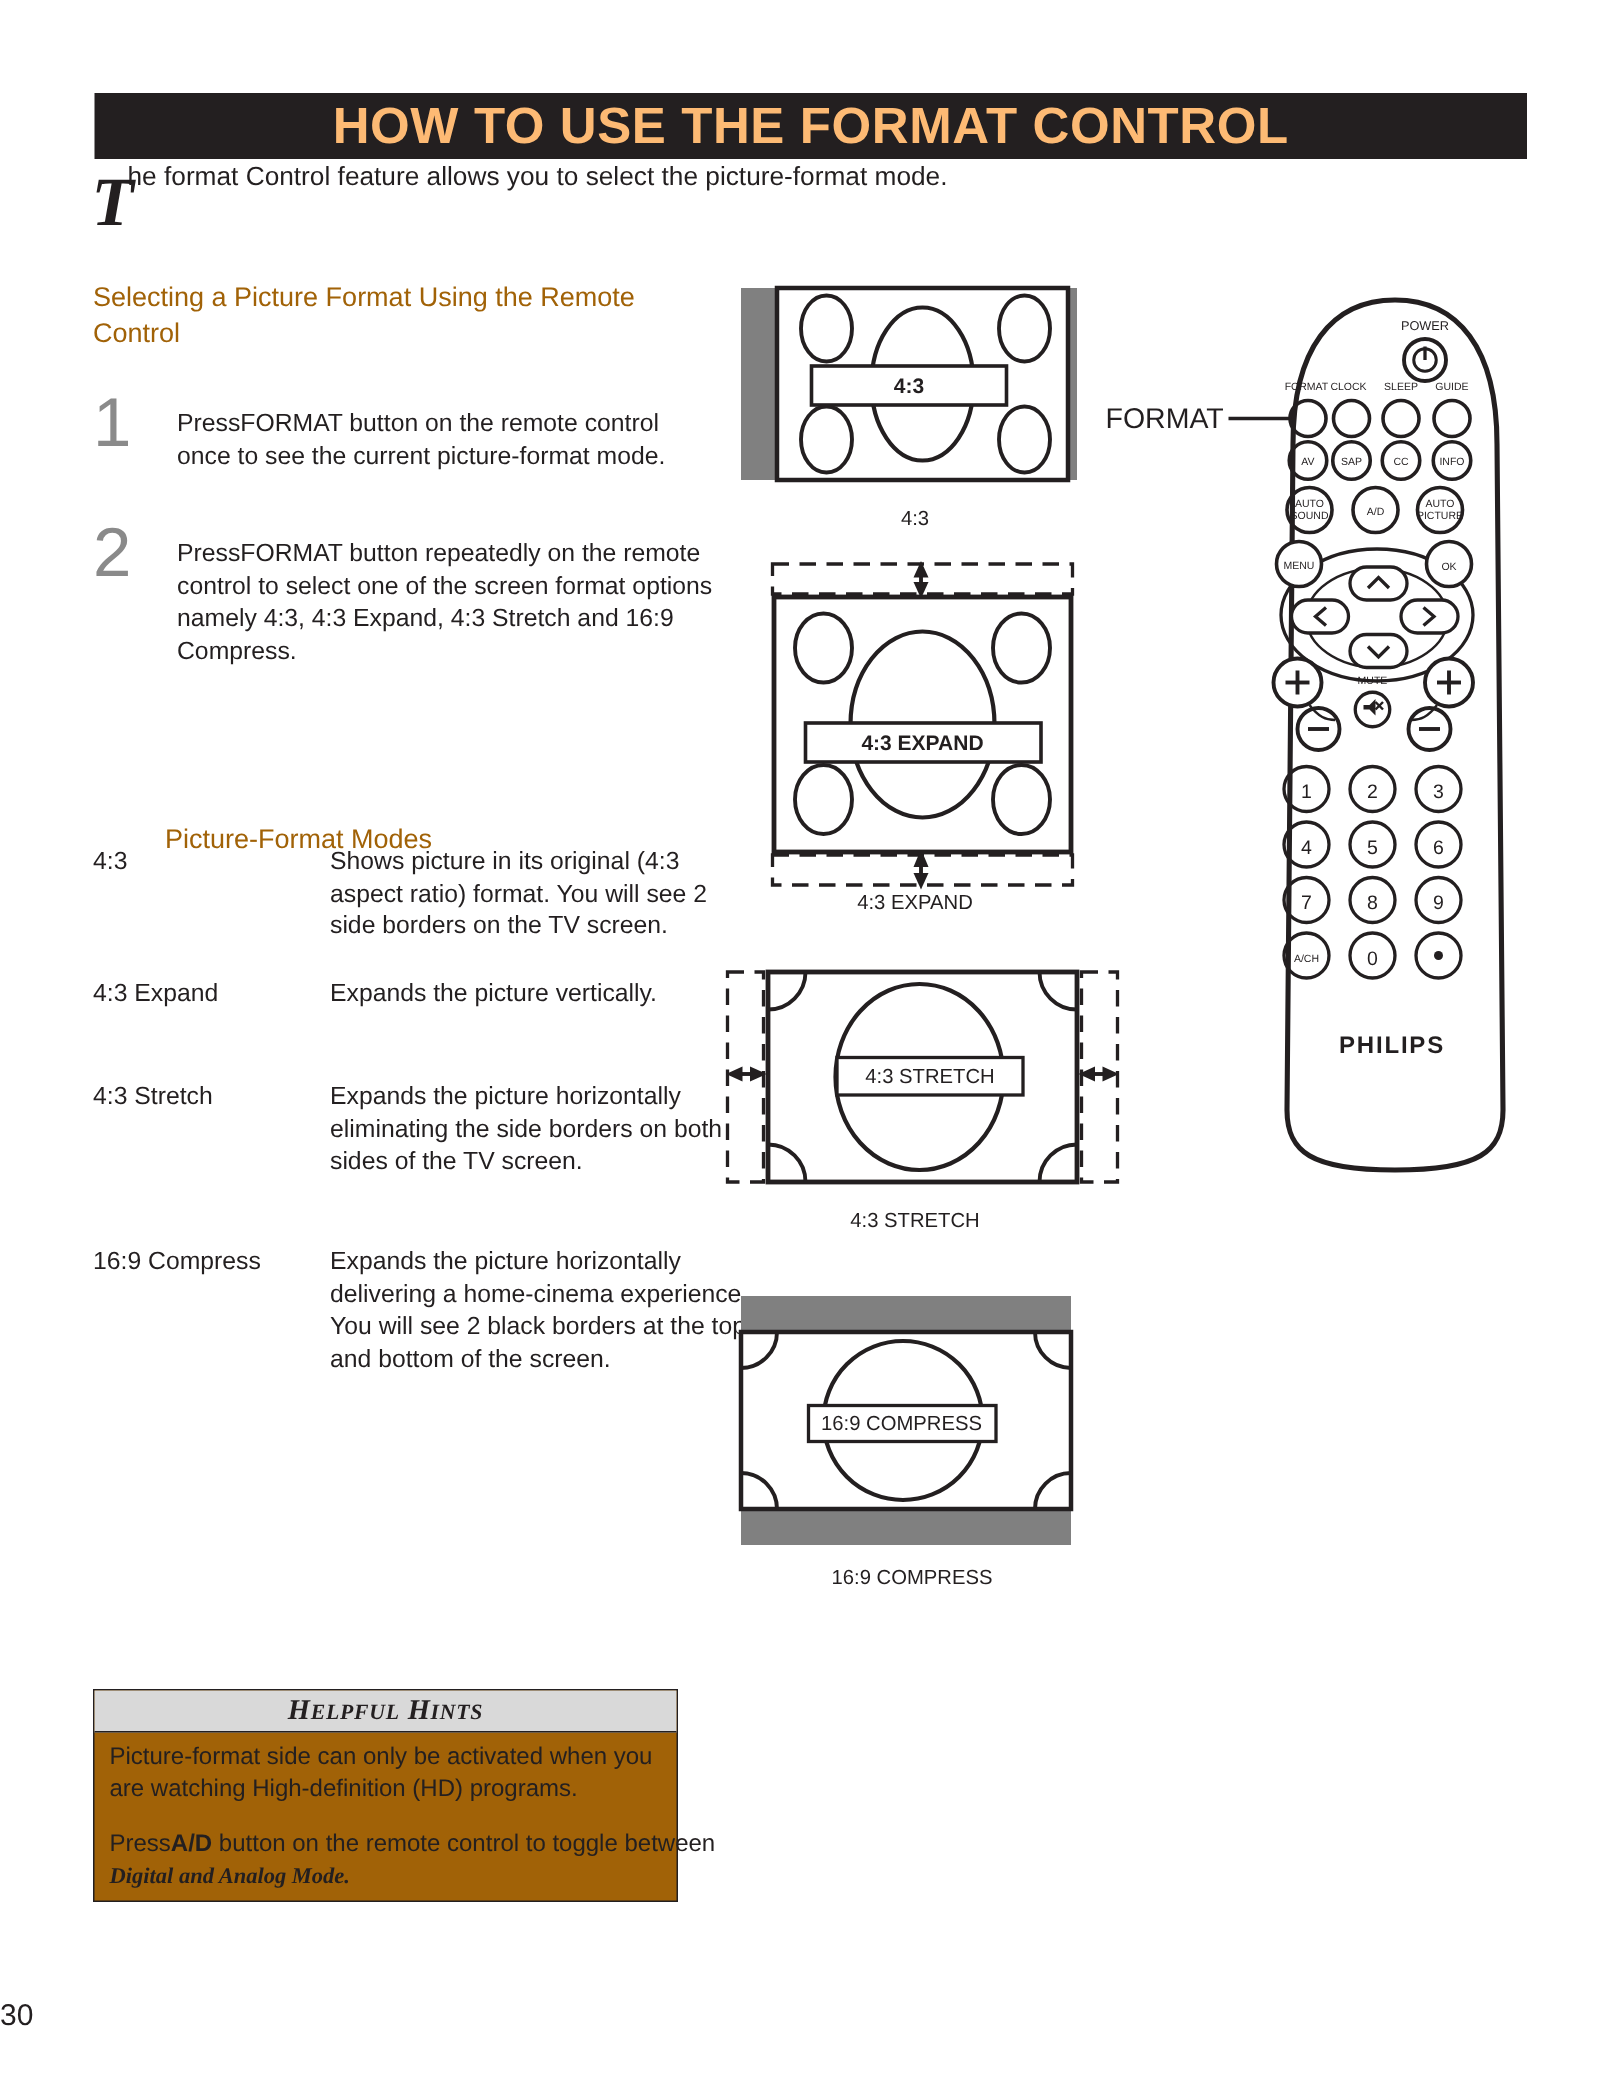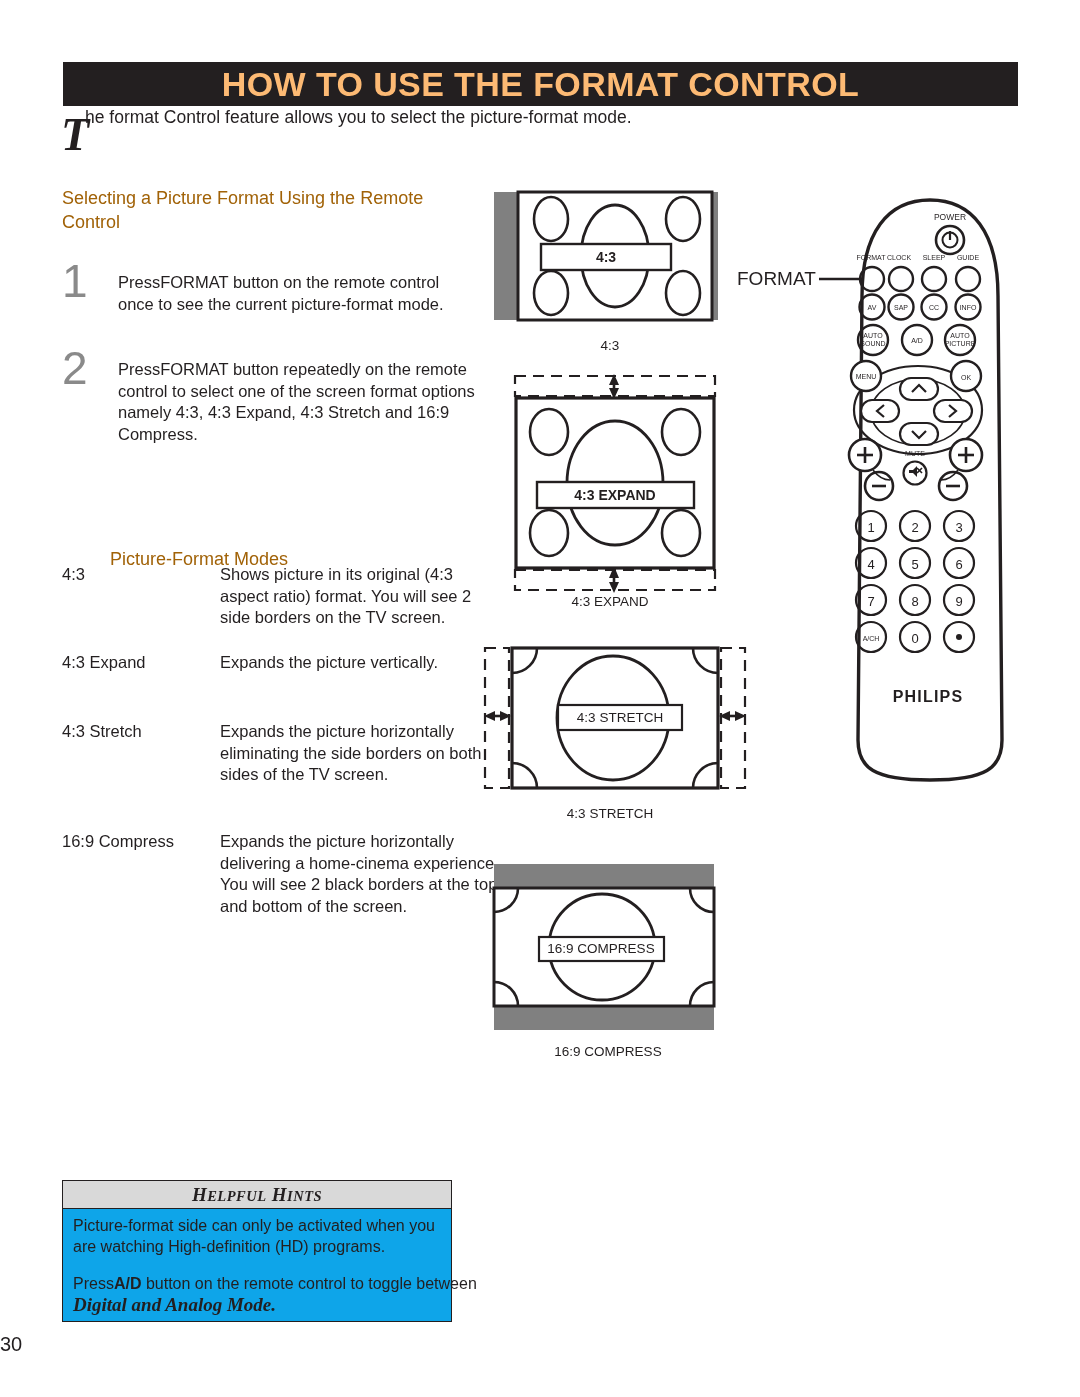--- a/index.html
+++ b/index.html
@@ -58,41 +58,41 @@
   .mode-row{position:absolute;width:420px;font-size:16.5px;line-height:21.5px;}
   .mode-row .mlabel{position:absolute;left:0;top:0;width:145px;}
   .mode-row .mdesc{position:absolute;left:158px;top:0;width:285px;}
   #mode0{left:62px;top:564px;}
   #mode1{left:62px;top:652px;}
   #mode2{left:62px;top:721px;}
   #mode3{left:62px;top:831px;}
 
   
   .hints{
-    position:absolute;left:62px;top:1180px;width:388px;height:140px;
-    border:1.5px solid #231f20;background:#0ea5e9;
+    position:absolute;left:62px;top:1126px;width:388px;height:140px;
+    border:1.5px solid #231f20;background:#a16207;
   }
   .hints-head{
     height:27px;background:#d9d9d9;border-bottom:1.5px solid #231f20;
     display:flex;align-items:center;justify-content:center;
   }
   .hints-head .ht{
     font-family:"Liberation Serif", serif;
     font-weight:bold;font-style:italic;font-size:19px;letter-spacing:.5px;
   }
   .hints-head .ht .sc{font-size:14.5px;}
   .hints-body{
     position:relative;padding:6px 8px 0 10px;
     font-size:16px;line-height:21px;
   }
   .hints-body p{margin:0;}
   .hints-body .gap{height:16px;}
   .hints-body b{font-weight:bold;}
   .hints-body i.bi{font-weight:bold;font-style:italic;
-     font-family:"Liberation Serif", serif;font-size:19px;}
+     font-family:"Liberation Serif", serif;font-size:15px;}
   .overflow-line{white-space:nowrap;}
 
   
   .pageno{
     position:absolute;left:0;top:1333px;width:1080px;
     font-size:20px;
   }
 
   
   svg.layer{position:absolute;left:0;top:0;width:1080px;height:1397px;overflow:visible;}

